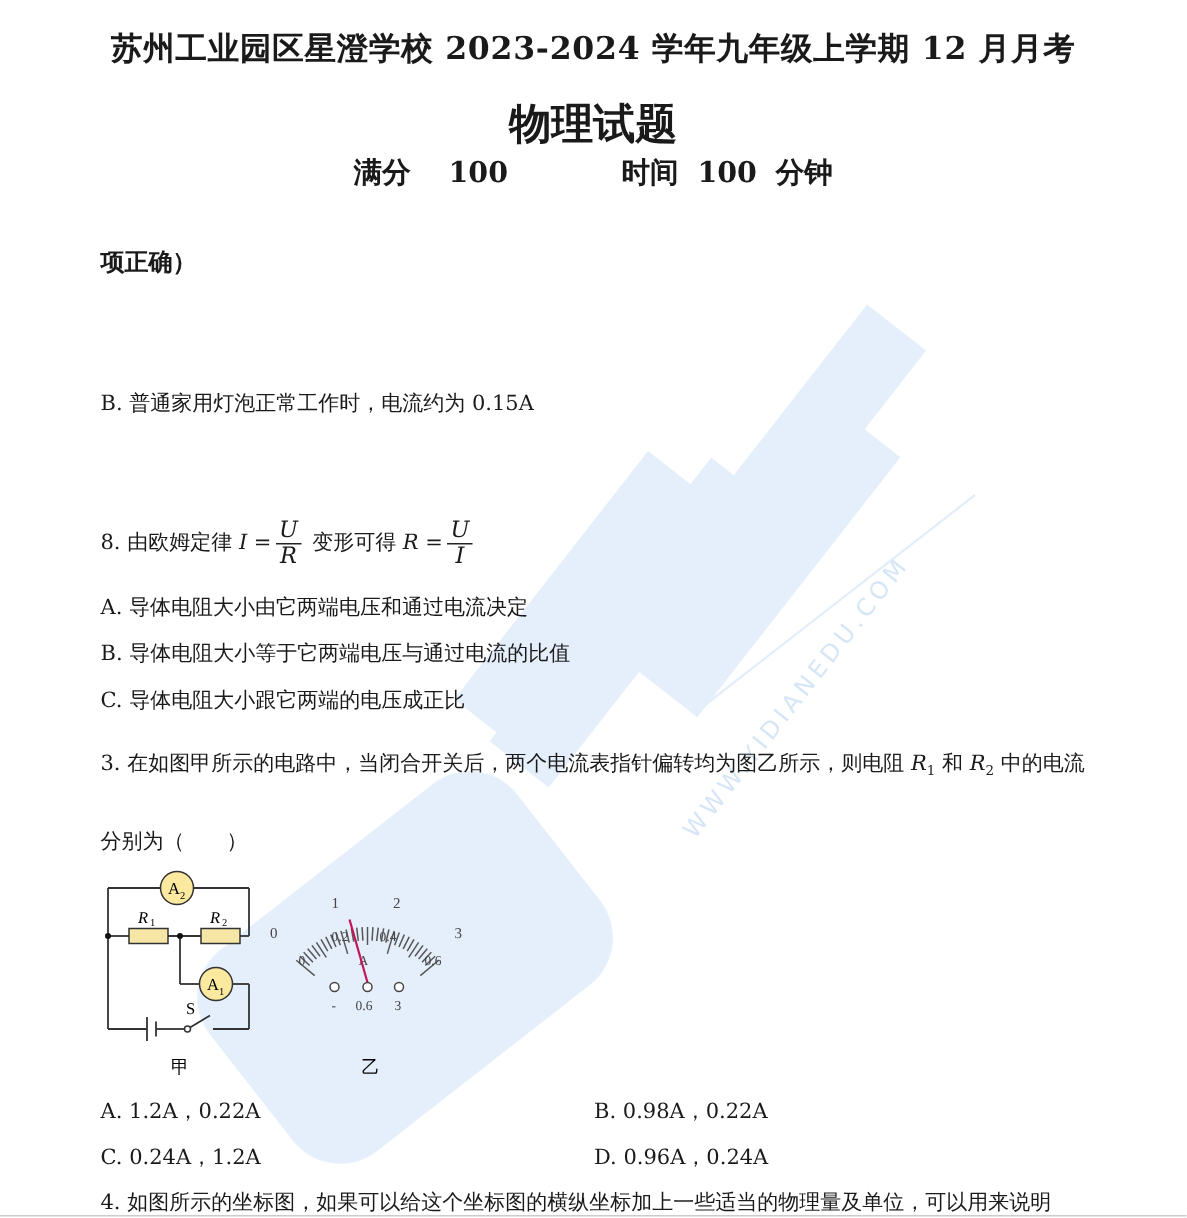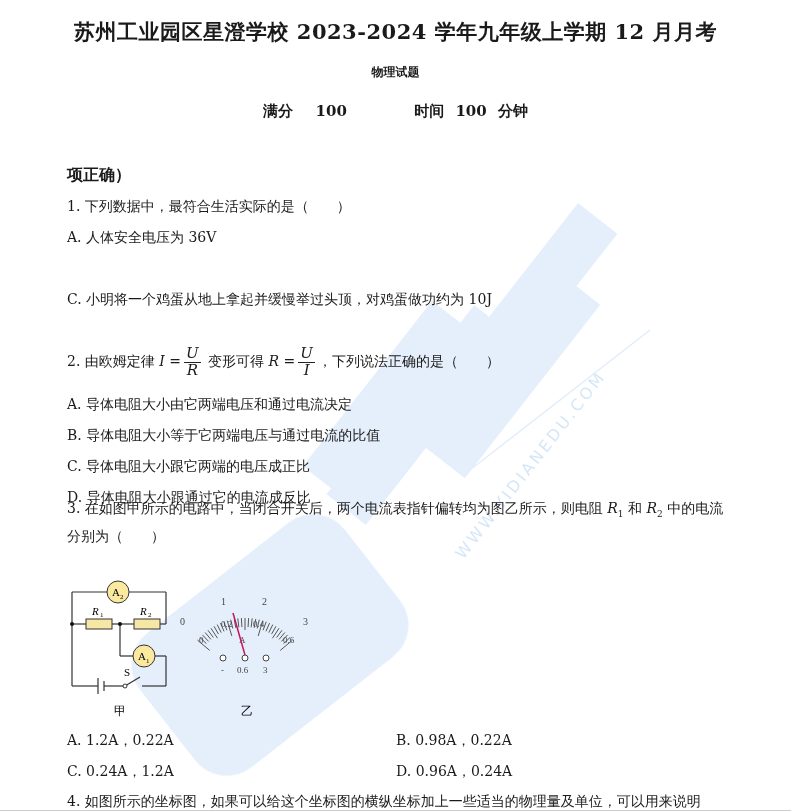--- a/index.html
+++ b/index.html
@@ -2,22 +2,22 @@
 <html><head>
 <meta charset="utf-8">
 <style>
   html, body { margin:0; padding:0; background:#ffffff; }
   body { width:791px; height:812px; position:relative; overflow:hidden;
          font-family:"DejaVu Serif","Liberation Serif",serif; color:#1a1a1a; }
   .wm { position:absolute; left:0; top:0; width:791px; height:812px; pointer-events:none; z-index:0; }
   .page { position:absolute; left:0; top:0; width:791px; height:812px; z-index:1; }
   .title { position:absolute; left:0; width:791px; text-align:center; font-weight:bold; }
   .t1 { top:18px; font-size:21px; letter-spacing:0.5px; }
-  .t2 { top:64px; font-size:12px; }
-  .t3 { top:102px; font-size:15px; font-weight:bold; word-spacing:6px;text-align:center; }
+  .t2 { top:64px; font-size:28px; }
+  .t3 { top:102px; font-size:19px; font-weight:bold; word-spacing:6px;text-align:center; }
   .line { position:absolute; left:67px; font-size:14px; white-space:nowrap; }
   .sec { font-size:16px; font-weight:bold; }
   .frac { display:inline-block; vertical-align:middle; text-align:center; font-style:italic; margin:0 3px; line-height:1.05; font-size:15px; }
   .frac .num { display:block; border-bottom:1px solid #222; padding:0 2px; }
   .frac .den { display:block; padding:0 2px; }
   .it { font-style:italic; }
   .bottom-rule { position:absolute; left:0; top:810px; width:791px; height:1px; background:#ccc; }
 </style>
 </head>
 <body>
@@ -34,36 +34,33 @@
   <line x1="470" y1="470" x2="650" y2="330" stroke="#e3eefb" stroke-width="1.5"></line>
 </svg>
 
 <div class="page">
   <div class="title t1">苏州工业园区星澄学校 2023-2024 学年九年级上学期 12 月月考</div>
   <div class="title t2">物理试题</div>
   <div class="title t3" style="white-space:pre">满分  100      时间 100 分钟</div>
 
   <div class="line sec" style="top:165px;">项正确）</div>
 
-  <div class="line" style="top:198px;">1. 下列数据中，最符合生活实际的是（　　）</div>
-  <div class="line" style="top:229px;">A.  人体安全电压为 36V</div>
-  <div class="line" style="top:291px;">C.  小明将一个鸡蛋从地上拿起并缓慢举过头顶，对鸡蛋做功约为 10J</div>
+  <div class="line" style="top:260px;">B.  普通家用灯泡正常工作时，电流约为 0.15A</div>
 
   <div class="line" style="top:346px;">
-    <span style="white-space:pre">2. 由欧姆定律 </span><span class="it">I =</span><span class="frac"><span class="num">U</span><span class="den">R</span></span><span style="white-space:pre"> 变形可得 </span><span class="it">R =</span><span class="frac"><span class="num">U</span><span class="den">I</span></span><span>，下列说法正确的是（　　）</span>
+    <span style="white-space:pre">8. 由欧姆定律 </span><span class="it">I =</span><span class="frac"><span class="num">U</span><span class="den">R</span></span><span style="white-space:pre"> 变形可得 </span><span class="it">R =</span><span class="frac"><span class="num">U</span><span class="den">I</span></span>
   </div>
   <div class="line" style="top:396px;">A.  导体电阻大小由它两端电压和通过电流决定</div>
   <div class="line" style="top:427px;">B.  导体电阻大小等于它两端电压与通过电流的比值</div>
   <div class="line" style="top:458px;">C.  导体电阻大小跟它两端的电压成正比</div>
-  <div class="line" style="top:489px;">D.  导体电阻大小跟通过它的电流成反比</div>
 
   <div class="line" style="top:500px;">
     <span>3. 在如图甲所示的电路中，当闭合开关后，两个电流表指针偏转均为图乙所示，则电阻 </span><span class="it">R</span><sub style="font-size:9px">1</sub><span style="white-space:pre"> 和 </span><span class="it">R</span><sub style="font-size:9px">2</sub><span> 中的电流</span>
   </div>
-  <div class="line" style="top:528px;">分别为（　　）</div>
+  <div class="line" style="top:552px;">分别为（　　）</div>
 
   <svg style="position:absolute; left:60px; top:578px;" width="120" height="140">
     <g stroke="#333" stroke-width="1.2" fill="none">
       <line x1="12" y1="14" x2="47" y2="14"></line>
       <line x1="69" y1="14" x2="106" y2="14"></line>
       <line x1="12" y1="14" x2="12" y2="108"></line>
       <line x1="106" y1="14" x2="106" y2="46"></line>
       <line x1="12" y1="46" x2="26" y2="46"></line>
       <line x1="52" y1="46" x2="74" y2="46"></line>
       <line x1="100" y1="46" x2="106" y2="46"></line>

